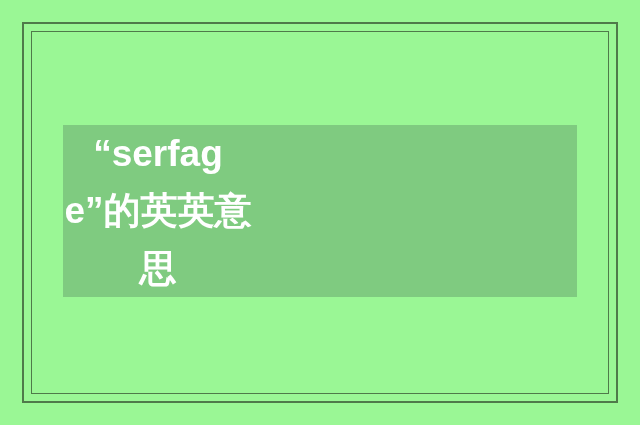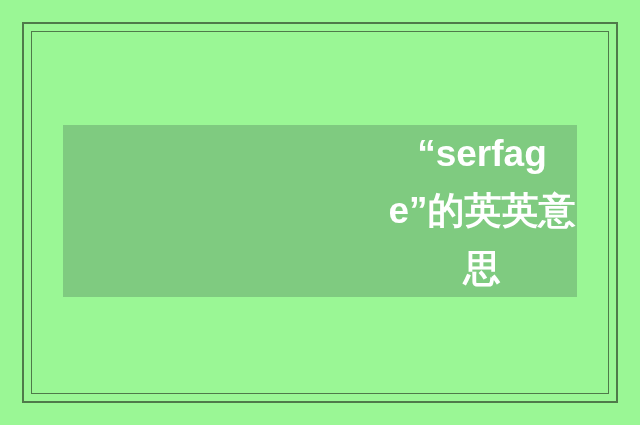--- a/index.html
+++ b/index.html
@@ -52,21 +52,21 @@
   .banner {
     position: absolute;
     left: 63px;
     top: 125px;
     width: 514px;
     height: 172px;
     background: #7fcb80;
     box-sizing: border-box;
     display: flex;
     align-items: center;
-    justify-content: flex-end;
+    justify-content: flex-start;
   }
 
   .headline {
     width: 190px;
     margin: 0;
     color: #ffffff;
     font-size: 37px;
     font-weight: bold;
     line-height: 1.55;
     text-align: center;

